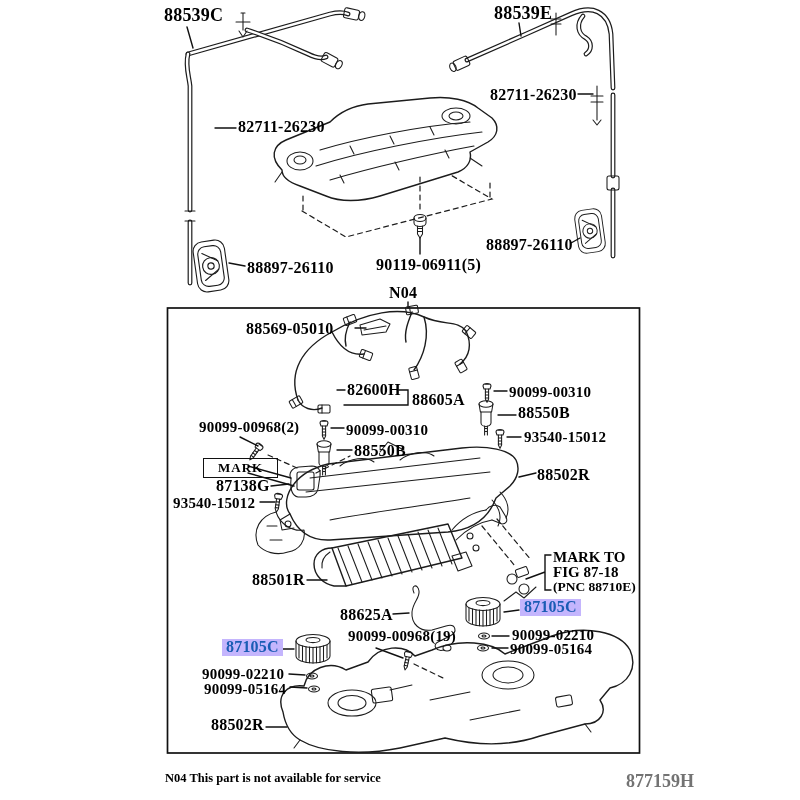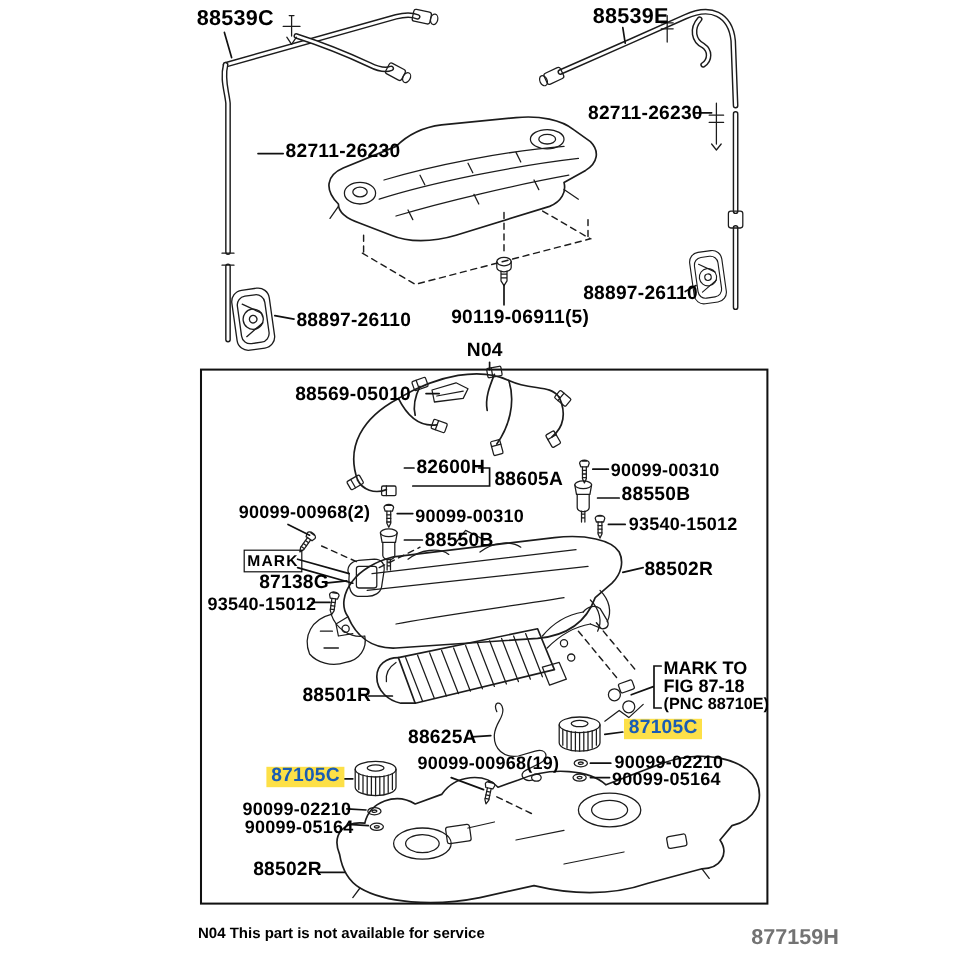--- a/index.html
+++ b/index.html
@@ -1,31 +1,31 @@
 <!DOCTYPE html>
 <html><head>
 <meta charset="utf-8">
 <style>
   html,body{margin:0;padding:0;background:#fff;}
   #stage{position:relative;width:800px;height:800px;background:#ffffff;overflow:hidden;
-         font-family:Liberation Sans, sans-serif;}
+         font-family:Liberation Serif, serif;}
   svg{position:absolute;left:0;top:0;}
   .ln{stroke:#1c1c1c;stroke-width:1.4;fill:none;stroke-linecap:round;stroke-linejoin:round;}
   .th{stroke:#1c1c1c;stroke-width:1.05;fill:none;stroke-linecap:round;stroke-linejoin:round;}
   .dash{stroke:#1c1c1c;stroke-width:1.2;fill:none;stroke-dasharray:5 4;stroke-linecap:round;}
   .tubo{stroke:#1c1c1c;stroke-width:4.8;fill:none;stroke-linecap:round;stroke-linejoin:round;}
   .tubi{stroke:#ffffff;stroke-width:2.4;fill:none;stroke-linecap:round;stroke-linejoin:round;}
   .ldr{stroke:#111;stroke-width:1.4;fill:none;stroke-linecap:round;}
   .pl{position:absolute;font-weight:700;font-size:16px;line-height:1.05;color:#000;
       white-space:nowrap;letter-spacing:0.2px;}
   .big{font-size:18px;}
   .sm{font-size:15px;}
-  .hl{background:#fde047;color:#1a5cb4;padding:0 4px;}
+  .hl{background:#c4b5fd;color:#1a5cb4;padding:0 4px;}
   .markbox{position:absolute;border:1.6px solid #111;font-weight:700;font-size:13px;
-      padding:1px 2px;letter-spacing:1px;}
+      padding:1px 14px;letter-spacing:1px;}
   .refer{position:absolute;font-weight:700;color:#000;line-height:1.0;}
   .refer .r1{font-size:15px;display:block;}
   .refer .r3{font-size:13.5px;display:block;letter-spacing:0;}
   .note{position:absolute;font-weight:700;font-size:12.5px;color:#000;white-space:nowrap;}
   .code{position:absolute;font-weight:700;font-size:18px;color:#737373;}
 </style>
 </head>
 <body>
 
 <div id="stage">

